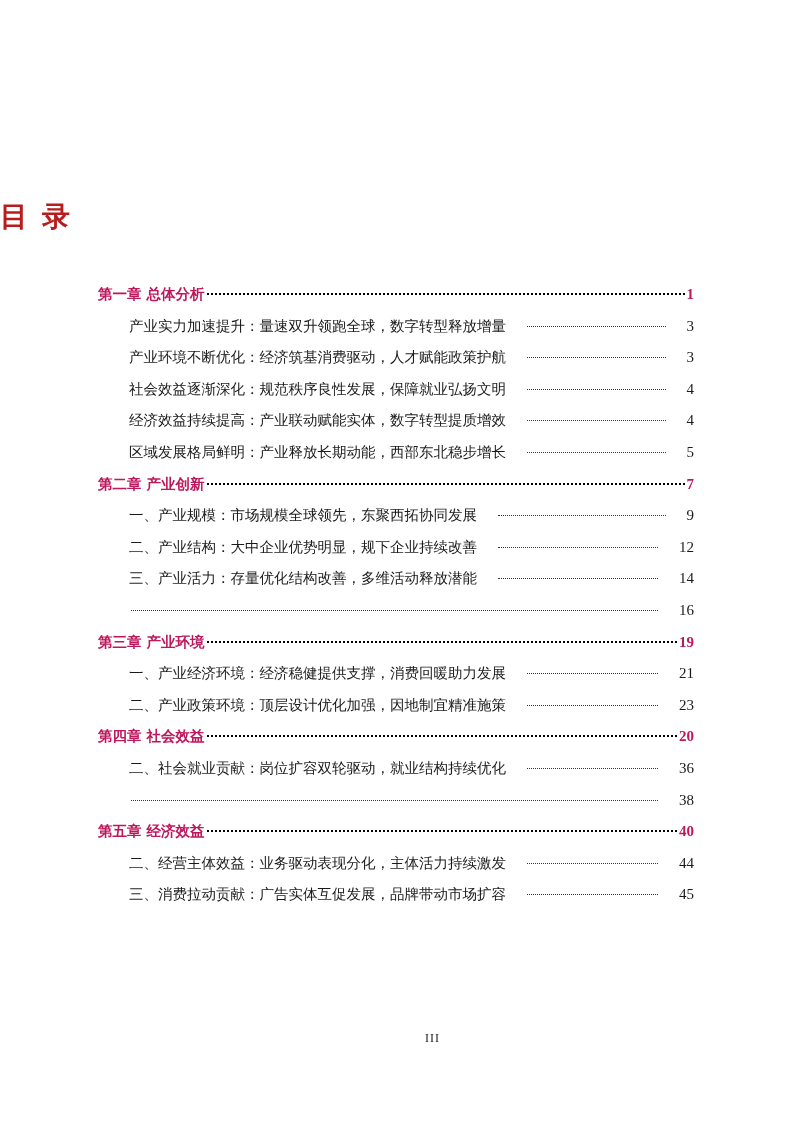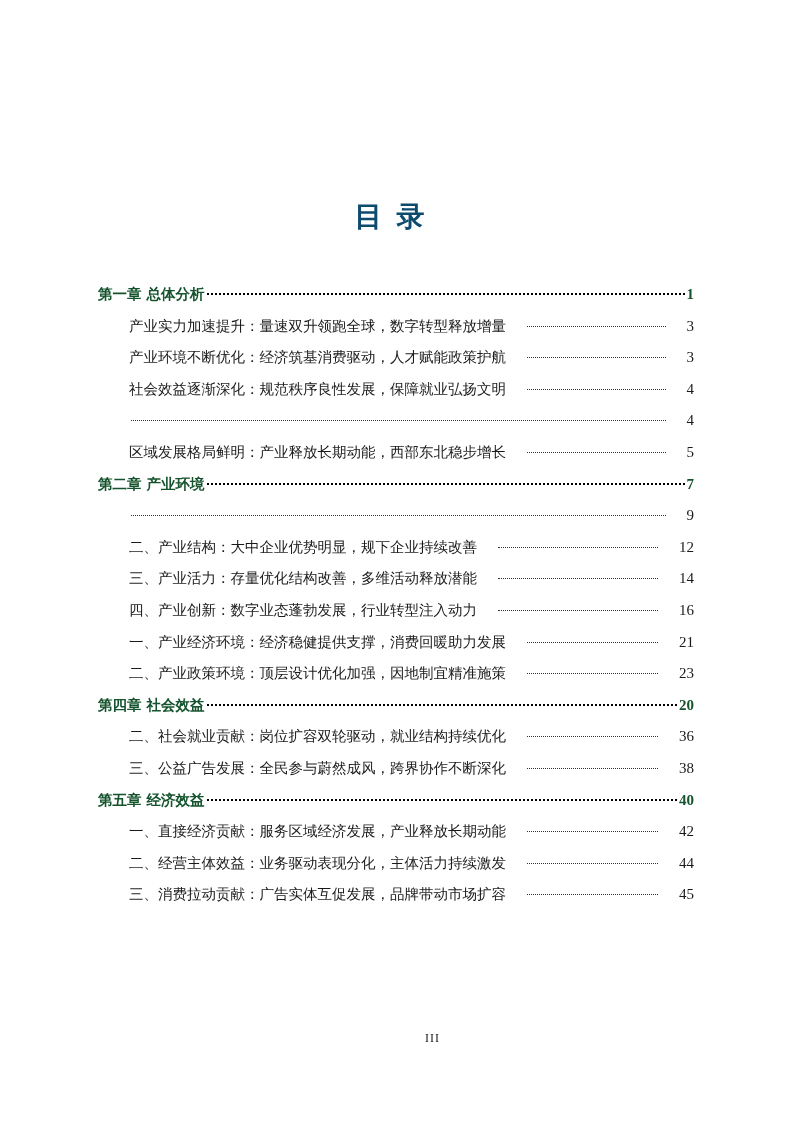--- a/index.html
+++ b/index.html
@@ -1,22 +1,22 @@
 <!DOCTYPE html>
 <html><head>
 <meta charset="utf-8">
 <style>
   html, body { margin: 0; padding: 0; background: #ffffff; }
   body { width: 793px; height: 1122px; position: relative; overflow: hidden;
          font-family: "DejaVu Sans", "Liberation Sans", sans-serif; color: #1a1a1a; }
-  .title { position: absolute; top: 198px; left: 0; width: 793px; text-align: center;
-           font-size: 28px; font-weight: bold; color: #0c4a6e; letter-spacing: 14px; }
+  .title { position: absolute; top: 198px; left: 0; width: 793px; 
+           font-size: 28px; font-weight: bold; color: #b91c1c; letter-spacing: 14px; }
   .toc { position: absolute; left: 98px; top: 279px; width: 596px; }
   .row { display: flex; align-items: baseline; height: 31.6px; line-height: 31.6px; white-space: nowrap; }
-  .row.chapter { font-weight: bold; font-size: 14.5px; color: #14532d; }
+  .row.chapter { font-weight: bold; font-size: 14.5px; color: #be185d; }
   .row.section { font-size: 14.5px; padding-left: 31px; color: #1a1a1a; gap: 19px; }
   .row .label { flex: 0 0 auto; }
   .row .leader { flex: 1 1 auto; margin: 0 2px; border-bottom: 1.2px dotted #333; position: relative; top: -4px; min-width: 10px; }
   .row.chapter .leader { border-bottom: 2px dotted #000; }
   .row .page { flex: 0 0 auto; font-family: "Liberation Serif", serif; font-size: 15px; }
   .row.chapter .page { font-weight: bold; }
   .footer { position: absolute; top: 1031px; left: 0; width: 793px; text-align: center;
             font-family: "Liberation Serif", serif; font-size: 12px; color: #222; letter-spacing: 1px; padding-left: 36px; }
 </style>
 </head>
@@ -39,51 +39,57 @@
       <span class="label">产业环境不断优化：经济筑基消费驱动，人才赋能政策护航</span>
       <span class="leader"></span>
       <span class="page">3</span>
     </div>
     <div class="row section">
       <span class="label">社会效益逐渐深化：规范秩序良性发展，保障就业弘扬文明</span>
       <span class="leader"></span>
       <span class="page">4</span>
     </div>
     <div class="row section">
+      <span class="label">经济效益持续提高：产业联动赋能实体，数字转型提质增效</span>
       <span class="leader"></span>
       <span class="page">4</span>
     </div>
     <div class="row section">
       <span class="label">区域发展格局鲜明：产业释放长期动能，西部东北稳步增长</span>
       <span class="leader"></span>
       <span class="page">5</span>
     </div>
     <div class="row chapter">
-      <span class="label">第二章 产业环境</span>
+      <span class="label">第二章 产业创新</span>
       <span class="leader"></span>
       <span class="page">7</span>
     </div>
     <div class="row section">
+      <span class="label">一、产业规模：市场规模全球领先，东聚西拓协同发展</span>
       <span class="leader"></span>
       <span class="page">9</span>
     </div>
     <div class="row section">
       <span class="label">二、产业结构：大中企业优势明显，规下企业持续改善</span>
       <span class="leader"></span>
       <span class="page">12</span>
     </div>
     <div class="row section">
       <span class="label">三、产业活力：存量优化结构改善，多维活动释放潜能</span>
       <span class="leader"></span>
       <span class="page">14</span>
     </div>
     <div class="row section">
-      <span class="label">四、产业创新：数字业态蓬勃发展，行业转型注入动力</span>
       <span class="leader"></span>
       <span class="page">16</span>
+    </div>
+    <div class="row chapter">
+      <span class="label">第三章 产业环境</span>
+      <span class="leader"></span>
+      <span class="page">19</span>
     </div>
     <div class="row section">
       <span class="label">一、产业经济环境：经济稳健提供支撑，消费回暖助力发展</span>
       <span class="leader"></span>
       <span class="page">21</span>
     </div>
     <div class="row section">
       <span class="label">二、产业政策环境：顶层设计优化加强，因地制宜精准施策</span>
       <span class="leader"></span>
       <span class="page">23</span>
@@ -92,33 +98,27 @@
       <span class="label">第四章 社会效益</span>
       <span class="leader"></span>
       <span class="page">20</span>
     </div>
     <div class="row section">
       <span class="label">二、社会就业贡献：岗位扩容双轮驱动，就业结构持续优化</span>
       <span class="leader"></span>
       <span class="page">36</span>
     </div>
     <div class="row section">
-      <span class="label">三、公益广告发展：全民参与蔚然成风，跨界协作不断深化</span>
       <span class="leader"></span>
       <span class="page">38</span>
     </div>
     <div class="row chapter">
       <span class="label">第五章 经济效益</span>
       <span class="leader"></span>
       <span class="page">40</span>
-    </div>
-    <div class="row section">
-      <span class="label">一、直接经济贡献：服务区域经济发展，产业释放长期动能</span>
-      <span class="leader"></span>
-      <span class="page">42</span>
     </div>
     <div class="row section">
       <span class="label">二、经营主体效益：业务驱动表现分化，主体活力持续激发</span>
       <span class="leader"></span>
       <span class="page">44</span>
     </div>
     <div class="row section">
       <span class="label">三、消费拉动贡献：广告实体互促发展，品牌带动市场扩容</span>
       <span class="leader"></span>
       <span class="page">45</span>

